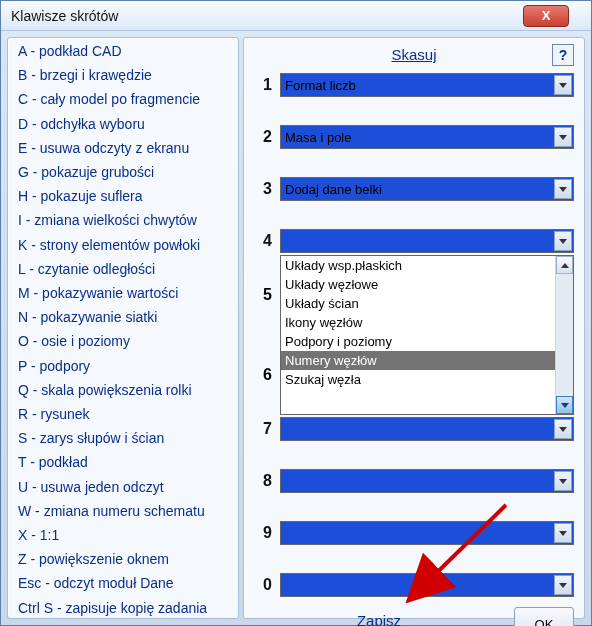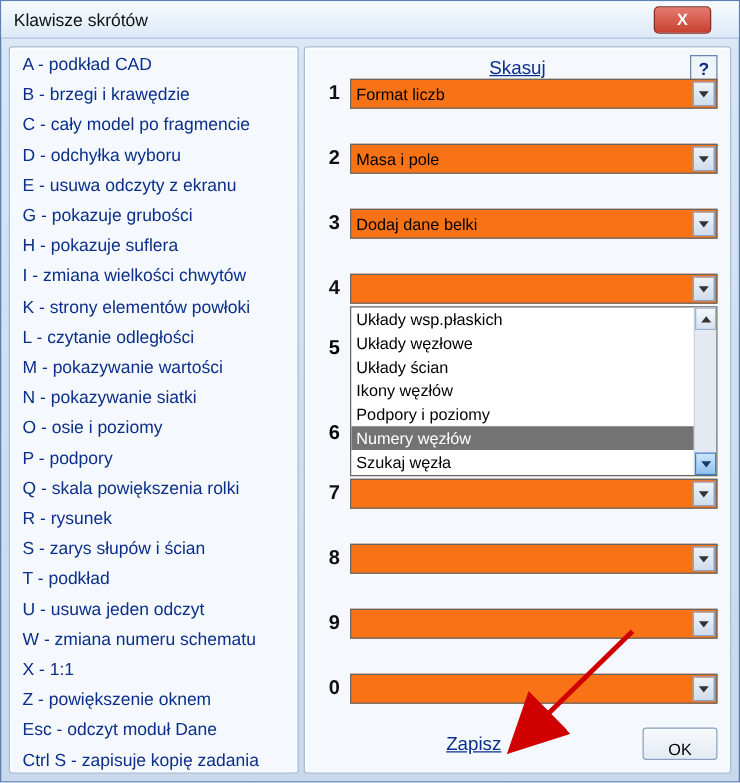--- a/index.html
+++ b/index.html
@@ -73,20 +73,21 @@
     padding: 8px 10px 10px;
     position: relative;
     display: flex;
     flex-direction: column;
   }
   .top-row {
     display: flex;
     justify-content: center;
     align-items: center;
     position: relative;
+    margin-bottom: 10px;
   }
   .link {
     color: #0b2e8a;
     text-decoration: underline;
     cursor: pointer;
     font-size: 15px;
   }
   .help-btn {
     position: absolute;
     right: 0;
@@ -117,21 +118,21 @@
     width: 18px;
     text-align: right;
     font-weight: bold;
     font-size: 16px;
     color: #111;
   }
   .combo {
     flex: 1;
     height: 24px;
     border: 1px solid #666;
-    background: #f97316;
+    background: #1d4ed8;
     display: flex;
     align-items: center;
     padding: 0 4px;
     position: relative;
     cursor: pointer;
     font-size: 13px;
   }
   .combo .arrow {
     position: absolute;
     right: 1px;
@@ -164,21 +165,21 @@
     align-items: flex-end;
   }
   .list-nums span {
     font-weight: bold;
     font-size: 16px;
   }
   .listbox {
     flex: 1;
     border: 1px solid #666;
     background: #fff;
-    height: 136px;
+    height: 160px;
     position: relative;
     overflow: hidden;
     cursor: pointer;
   }
   .listbox .item {
     padding: 1px 4px;
     font-size: 13px;
     line-height: 17px;
   }
   .listbox .item.selected {

